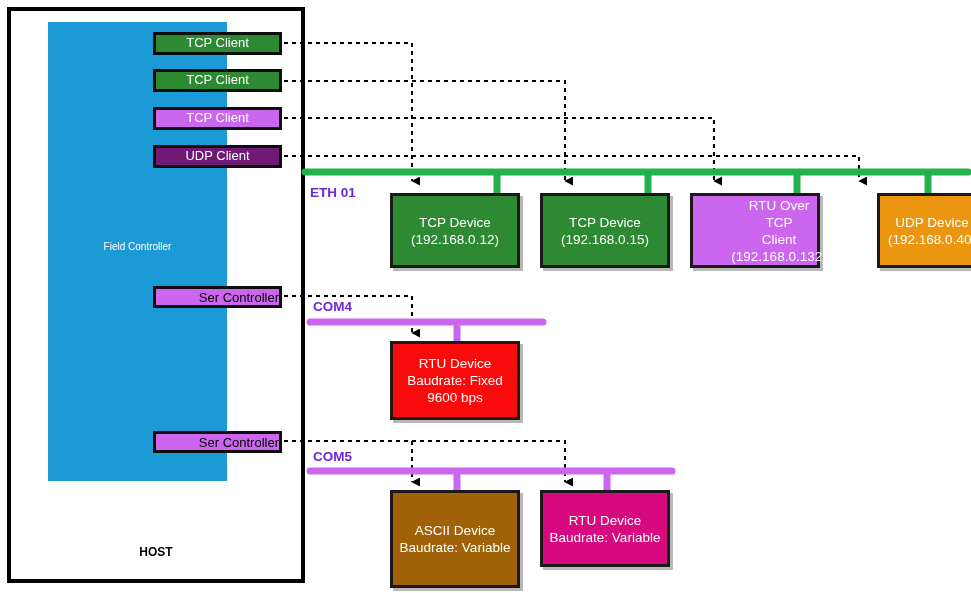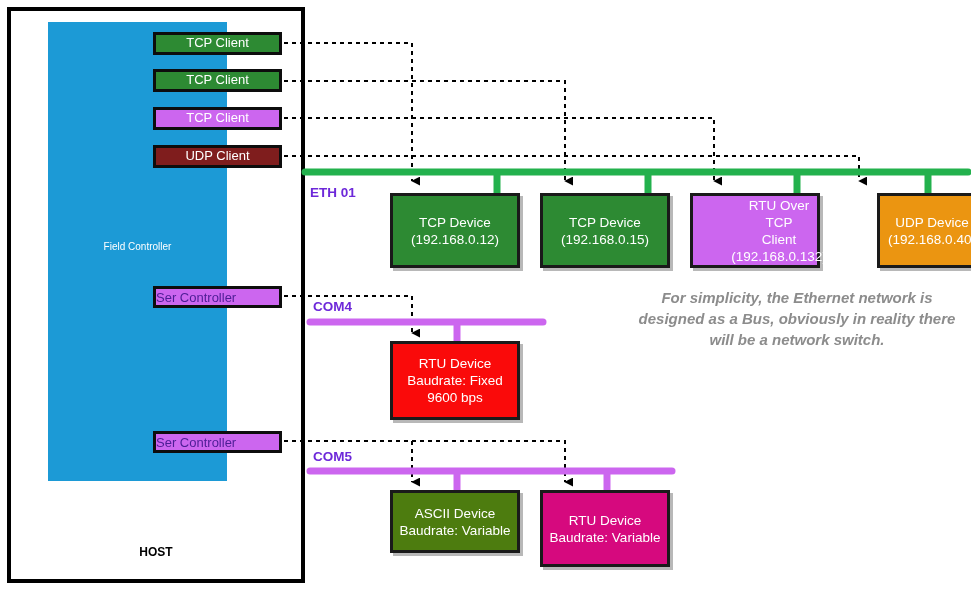--- a/index.html
+++ b/index.html
@@ -73,24 +73,24 @@
   }
   .ctrl-box {
     position: absolute;
     left: 153px;
     width: 129px;
     height: 22px;
     border: 3px solid #0d0d0d;
     box-sizing: border-box;
     display: flex;
     align-items: center;
-    justify-content: flex-start;
+    justify-content: flex-end;
     font-size: 13px;
     line-height: 15px;
-    color: #4c1d95;
+    color: #000000;
     background: #cc66ef;
     white-space: nowrap;
   }
   .device-box {
     position: absolute;
     border: 3px solid #1a1a1a;
     box-sizing: border-box;
     display: flex;
     flex-direction: column;
     align-items: center;
@@ -175,21 +175,21 @@
 
   <div class="client-box" style="top:32px; background:#2d8a33;">
     <span>TCP Client</span>
   </div>
   <div class="client-box" style="top:69px; background:#2d8a33;">
     <span>TCP Client</span>
   </div>
   <div class="client-box" style="top:107px; background:#cc66ef;">
     <span>TCP Client</span>
   </div>
-  <div class="client-box" style="top:145px; background:#7f1d1d;">
+  <div class="client-box" style="top:145px; background:#701a75;">
     <span>UDP Client</span>
   </div>
 
   <div class="ctrl-box" style="top:286px;">
     <span>Ser Controller</span>
   </div>
   <div class="ctrl-box" style="top:431px;">
     <span>Ser Controller</span>
   </div>
 
@@ -214,28 +214,23 @@
     <span>UDP Device</span>
     <span>(192.168.0.40)</span>
   </div>
 
   <div class="device-box" style="left:390px; top:341px; width:130px; height:79px; background:#fa0a0a;">
     <span>RTU Device</span>
     <span>Baudrate: Fixed</span>
     <span>9600 bps</span>
   </div>
 
-  <div class="device-box" style="left:390px; top:490px; width:130px; height:63px; background:#4d7c0f;">
+  <div class="device-box" style="left:390px; top:490px; width:130px; height:98px; background:#a16207;">
     <span>ASCII Device</span>
     <span>Baudrate: Variable</span>
   </div>
   <div class="device-box" style="left:540px; top:490px; width:130px; height:77px; background:#d6097e;">
     <span>RTU Device</span>
     <span>Baudrate: Variable</span>
   </div>
 
-  <div class="note" style="left:628px; top:287px; width:338px;">
-    <span>For simplicity, the Ethernet network is</span>
-    <span>designed as a Bus, obviously in reality</span>
-    <span>there will be a network switch.</span>
-  </div>
 
 </div>
 
 </body></html>

